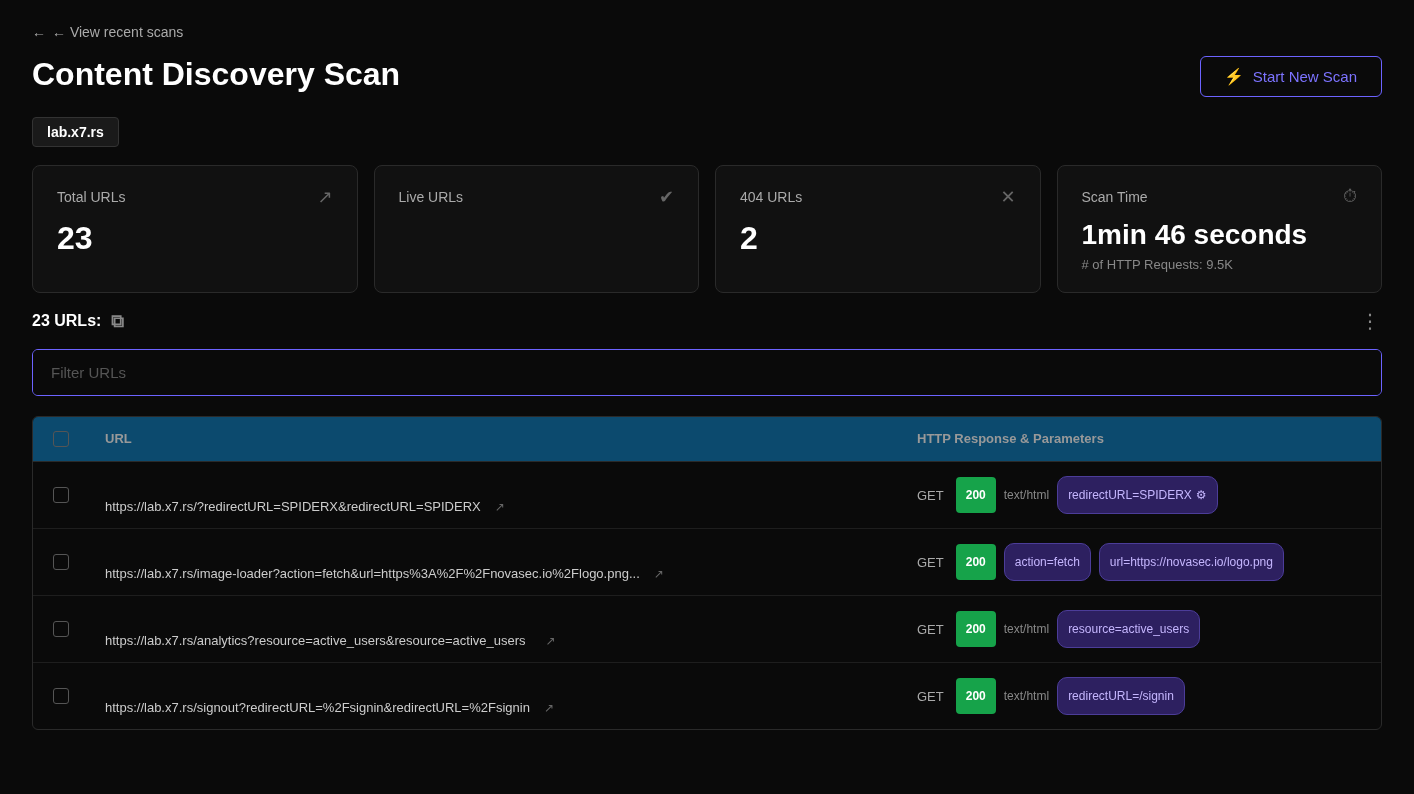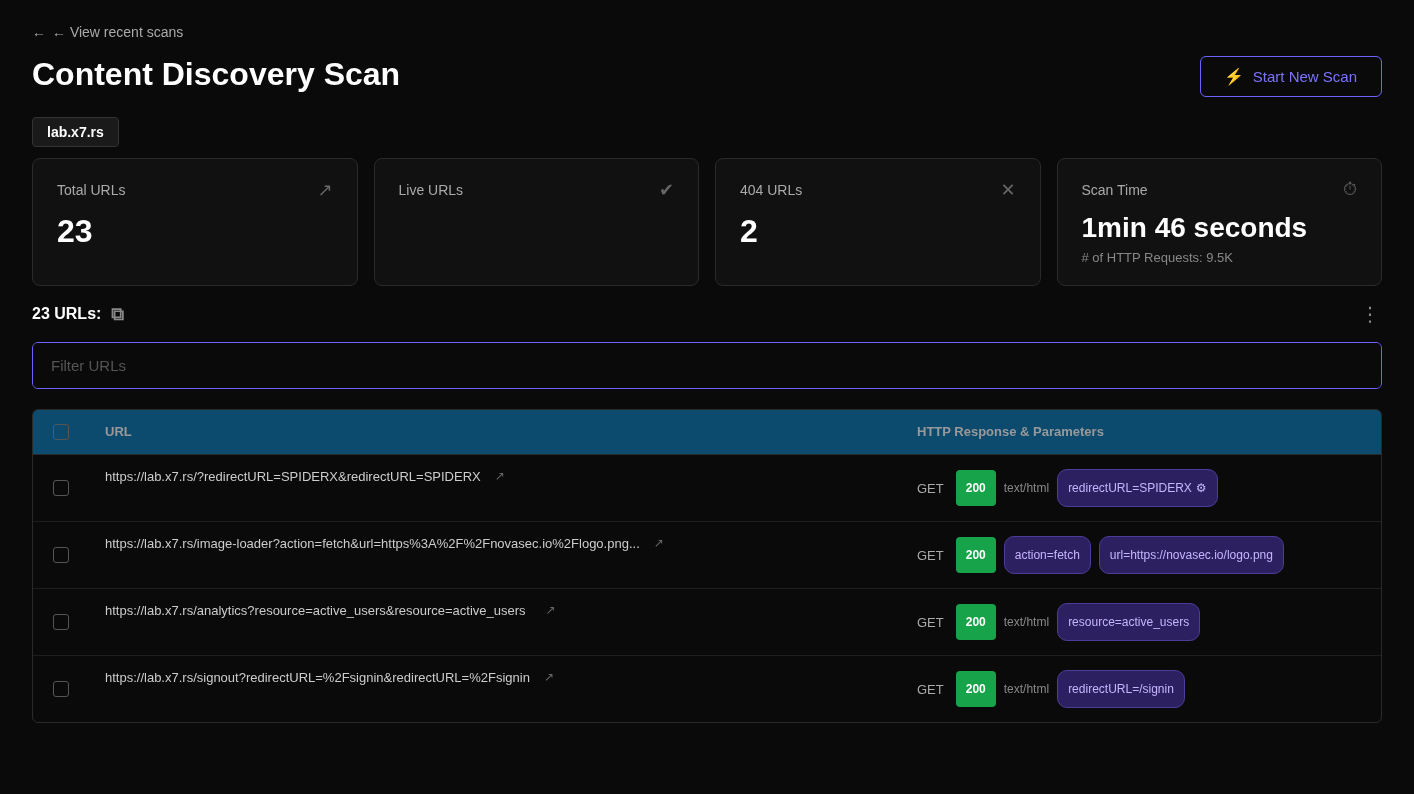--- a/index.html
+++ b/index.html
@@ -45,21 +45,21 @@
     }
     .domain-badge {
       background: #1a1a1a;
       border: 1px solid #333;
       color: #fff;
       padding: 6px 14px;
       border-radius: 4px;
       font-size: 14px;
       font-weight: 600;
       display: inline-block;
-      margin-bottom: 11px;
+      margin-bottom: 18px;
     }
     .stats-grid {
       display: grid;
       grid-template-columns: repeat(4, 1fr);
       gap: 16px;
       margin-bottom: 16px;
     }
     .stat-card {
       background: #111;
       border: 1px solid #2a2a2a;
@@ -171,21 +171,21 @@
       display: grid;
       grid-template-columns: 56px 1fr 480px;
       border-bottom: 1px solid #1e1e1e;
     }
     .table-row:last-child { border-bottom: none; }
     .td {
       padding: 14px 16px;
       font-size: 13px;
       color: #ccc;
       display: flex;
-      align-items: flex-start;
+      align-items: flex-end;
     }
     .td-check {
       display: flex;
       align-items: center;
       justify-content: center;
     }
     .url-text {
       color: #ccc;
       font-size: 13px;
       overflow: hidden;

